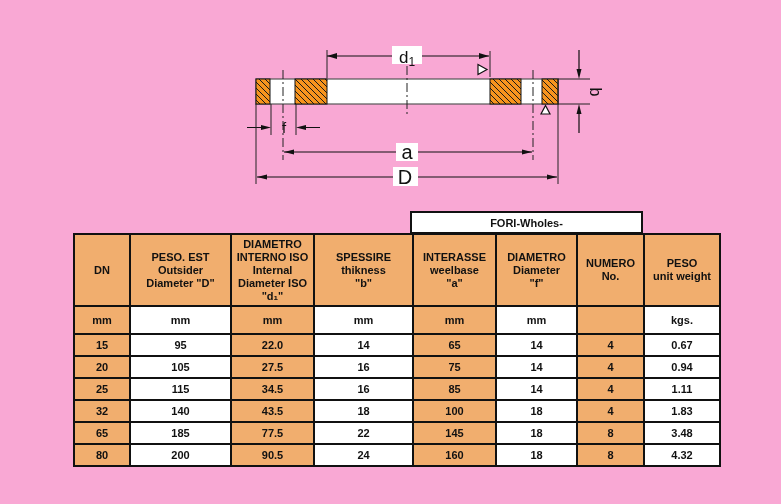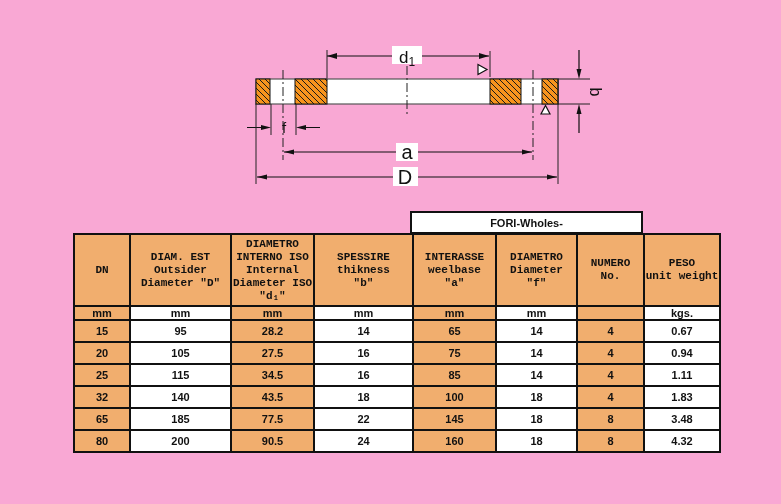--- a/index.html
+++ b/index.html
@@ -26,23 +26,23 @@
   }
   table.dims{
     position:absolute;left:73px;top:233px;width:646px;table-layout:fixed;
     border-collapse:collapse;background:#fff;
   }
   table.dims th,table.dims td{
     border:2px solid #111;text-align:center;vertical-align:middle;
     font-size:11px;font-weight:bold;padding:0;color:#111;
   }
   table.dims th{background:var(--header-bg,#F1AE6E);}
-  table.dims th div{line-height:13px;font-family:Liberation Mono, monospace;}
+  table.dims th div{line-height:13px;}
   tr.hdr{height:72px;}
-  tr.units{height:14px;padding-left:47px;}
+  tr.units{height:28px;padding-left:47px;}
   tr.data{height:22px;margin-left:40px;}
   td.orange{background:var(--header-bg,#F1AE6E);}
   td.white{background:#fff;}
 </style>
 </head>
 <body>
 
 <div class="page">
 
   <svg class="drawing" viewBox="230 28 380 170" xmlns="http://www.w3.org/2000/svg">
@@ -133,21 +133,21 @@
         <col style="width:81px">
         <col style="width:67px">
         <col style="width:76px">
     </colgroup>
     <thead>
       <tr class="hdr" id="header-row">
           <th>
             <div>DN</div>
           </th>
           <th>
-            <div>DIAM. EST</div>
+            <div>PESO. EST</div>
             <div>Outsider</div>
             <div>Diameter "D"</div>
           </th>
           <th>
             <div>DIAMETRO</div>
             <div>INTERNO ISO</div>
             <div>Internal</div>
             <div>Diameter ISO</div>
             <div>"d₁"</div>
           </th>
@@ -183,21 +183,21 @@
           <td class="orange">mm</td>
           <td class="white">mm</td>
           <td class="orange"></td>
           <td class="white">kgs.</td>
         </tr>
     </thead>
     <tbody id="table-body">
         <tr class="data">
           <td class="orange">15</td>
           <td class="white">95</td>
-          <td class="orange">28.2</td>
+          <td class="orange">22.0</td>
           <td class="white">14</td>
           <td class="orange">65</td>
           <td class="white">14</td>
           <td class="orange">4</td>
           <td class="white">0.67</td>
         </tr>
         <tr class="data">
           <td class="orange">20</td>
           <td class="white">105</td>
           <td class="orange">27.5</td>

